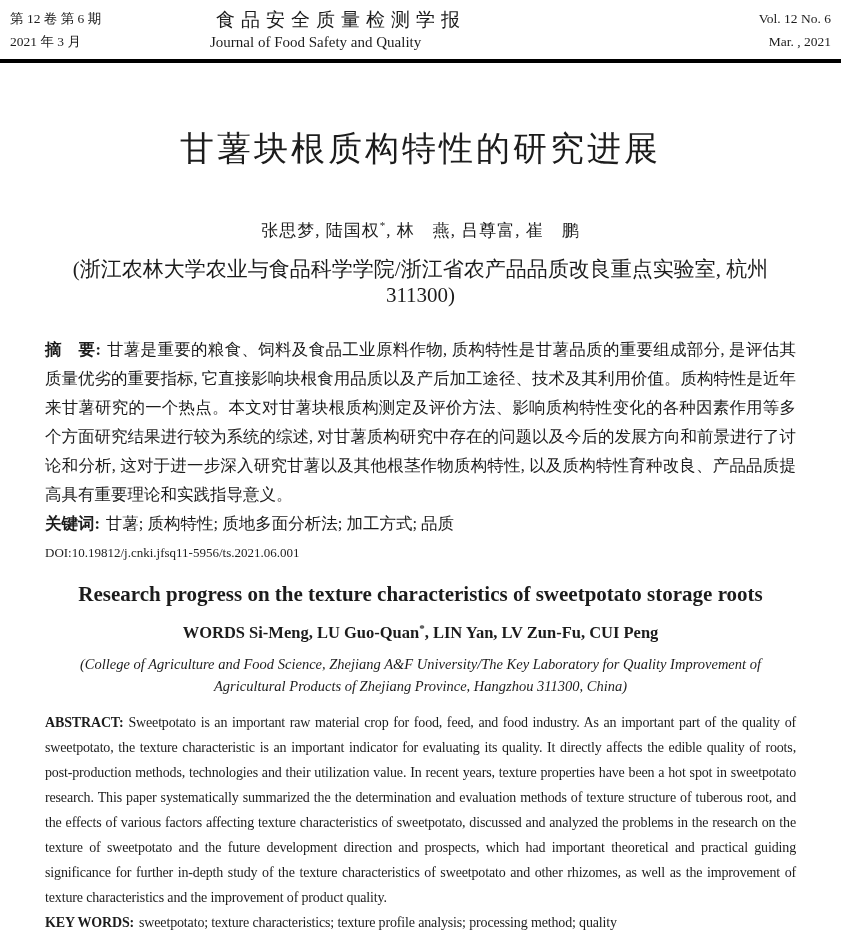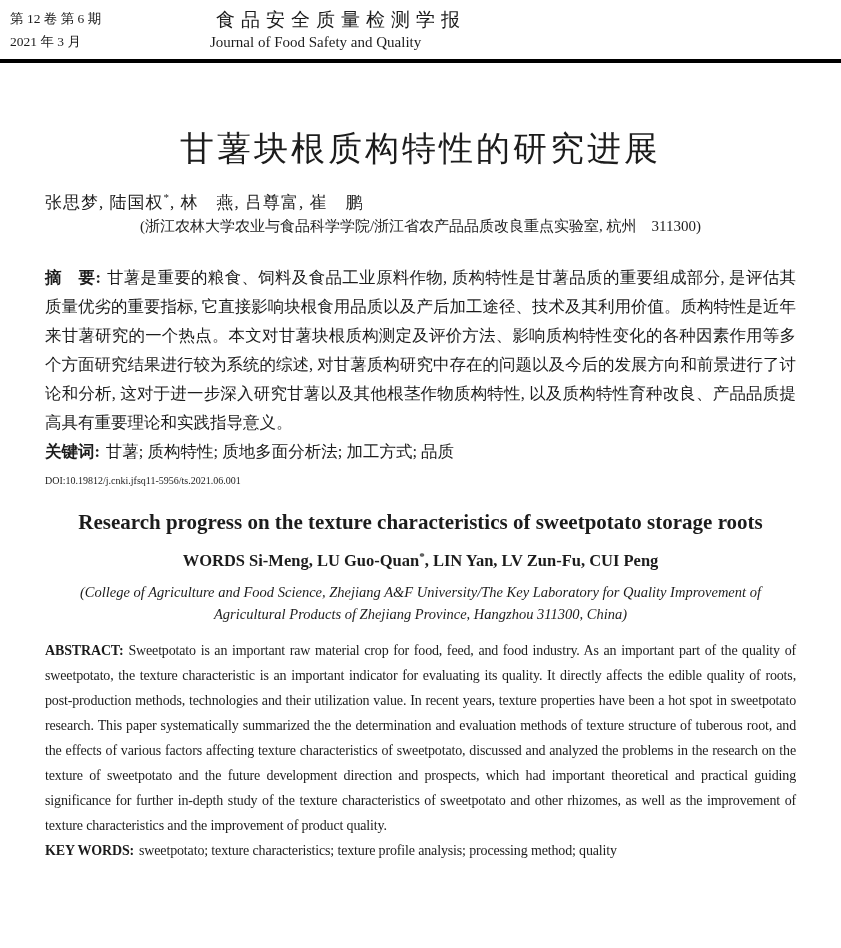--- a/index.html
+++ b/index.html
@@ -45,44 +45,44 @@
 
   .title-zh {
     margin-top: 64px;
     text-align: center;
     font-size: 34px;
     font-weight: 500;
     letter-spacing: 3px;
     line-height: 1.3;
   }
   .authors-zh {
-    margin-top: 20px;
-    text-align: left;
+    margin-top: 48px;
+    text-align: center;
     font-size: 17px;
     letter-spacing: 1px;
   }
   .authors-zh sup, .authors-en sup {
     font-size: 11px;
     vertical-align: super;
     line-height: 0;
   }
   .affil-zh {
-    margin-top: 3px;
+    margin-top: 13px;
     text-align: center;
-    font-size: 15px;
+    font-size: 21px;
   }
 
   .zh-block {
     margin-top: 27px;
     font-size: 16.5px;
     line-height: 29px;
   }
   .para-zh { text-align: justify; }
   .label { font-weight: 700; margin-right: 0.35em; }
-  .doi-line { line-height: 29px; font-size: 10px; }
+  .doi-line { line-height: 29px; font-size: 13px; }
 
   .title-en {
     margin-top: 14px;
     text-align: center;
     font-size: 21px;
     font-weight: 700;
     line-height: 1.3;
   }
   .authors-en {
     margin-top: 15px;
@@ -114,20 +114,24 @@
 
   <header class="journal-header">
     <div class="jh-col jh-left">
       <div>第 12 卷 第 6 期</div>
       <div>2021 年 3 月</div>
     </div>
     <div class="jh-col jh-center">
       <div class="jh-name-zh">食品安全质量检测学报</div>
       <div class="jh-name-en">Journal of Food Safety and Quality</div>
     </div>
+    <div class="jh-col jh-right">
+      <div>Vol. 12 No. 6</div>
+      <div>Mar. , 2021</div>
+    </div>
   </header>
 
   <div class="double-rule"></div>
 
   <main class="content">
 
     <h1 class="title-zh">甘薯块根质构特性的研究进展</h1>
 
     <div class="authors-zh"><span>张思梦, 陆国权</span><sup>*</sup><span>, 林　燕, 吕尊富, 崔　鹏</span></div>
 

